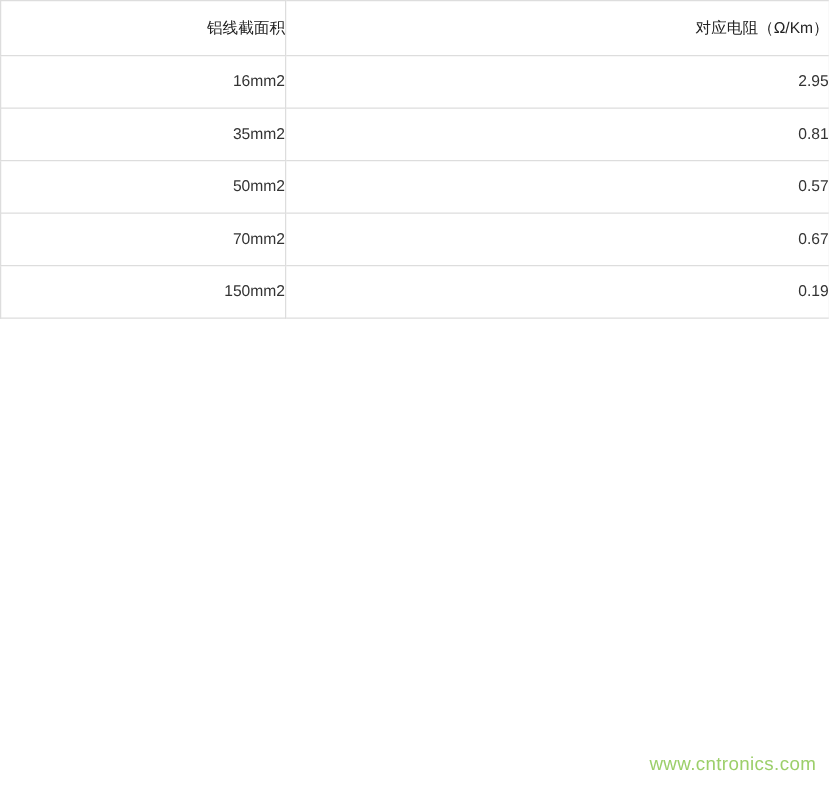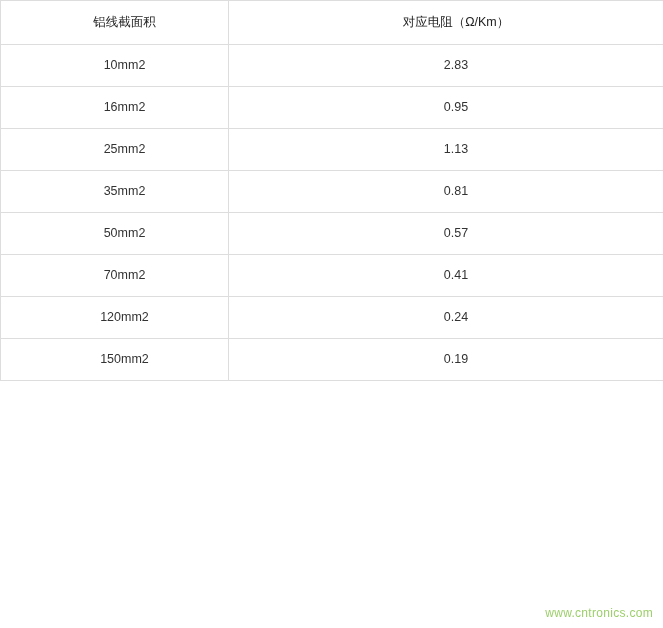--- a/index.html
+++ b/index.html
@@ -19,40 +19,40 @@
     width: 663px;
     table-layout: fixed;
   }
   #resistance-table col.col-area { width: 228px; }
   #resistance-table col.col-res  { width: 435px; }
   #resistance-table th,
   #resistance-table td {
     border: 1px solid #dddddd;
     padding: 0 0 0 20px;
     height: 42px;
-    text-align: center;
+    text-align: right;
     vertical-align: middle;
     font-weight: normal;
     font-size: 12.5px;
     color: #333333;
     line-height: 1.2;
     box-sizing: border-box;
     white-space: nowrap;
     overflow: hidden;
   }
   #resistance-table thead th {
     height: 44px;
     color: #222222;
   }
   .watermark {
     position: absolute;
     right: 10px;
     bottom: 8px;
     font-family: "Liberation Sans", sans-serif;
-    font-size: 12px;
+    font-size: 15px;
     color: #9ccf6a;
     letter-spacing: 0.3px;
     pointer-events: none;
   }
 </style>
 </head>
 <body>
 
 <table id="resistance-table">
   <colgroup>
@@ -60,46 +60,34 @@
     <col class="col-res">
   </colgroup>
   <thead>
     <tr>
       <th>铝线截面积</th>
       <th>对应电阻（Ω/Km）</th>
     </tr>
   </thead>
   <tbody id="table-body">
       <tr>
-        <td>10mm2</td>
-        <td>2.83</td>
-      </tr>
-      <tr>
         <td>16mm2</td>
-        <td>0.95</td>
-      </tr>
-      <tr>
-        <td>25mm2</td>
-        <td>1.13</td>
+        <td>2.95</td>
       </tr>
       <tr>
         <td>35mm2</td>
         <td>0.81</td>
       </tr>
       <tr>
         <td>50mm2</td>
         <td>0.57</td>
       </tr>
       <tr>
         <td>70mm2</td>
-        <td>0.41</td>
-      </tr>
-      <tr>
-        <td>120mm2</td>
-        <td>0.24</td>
+        <td>0.67</td>
       </tr>
       <tr>
         <td>150mm2</td>
         <td>0.19</td>
       </tr>
     </tbody>
 </table>
 
 <div class="watermark">www.cntronics.com</div>
 

